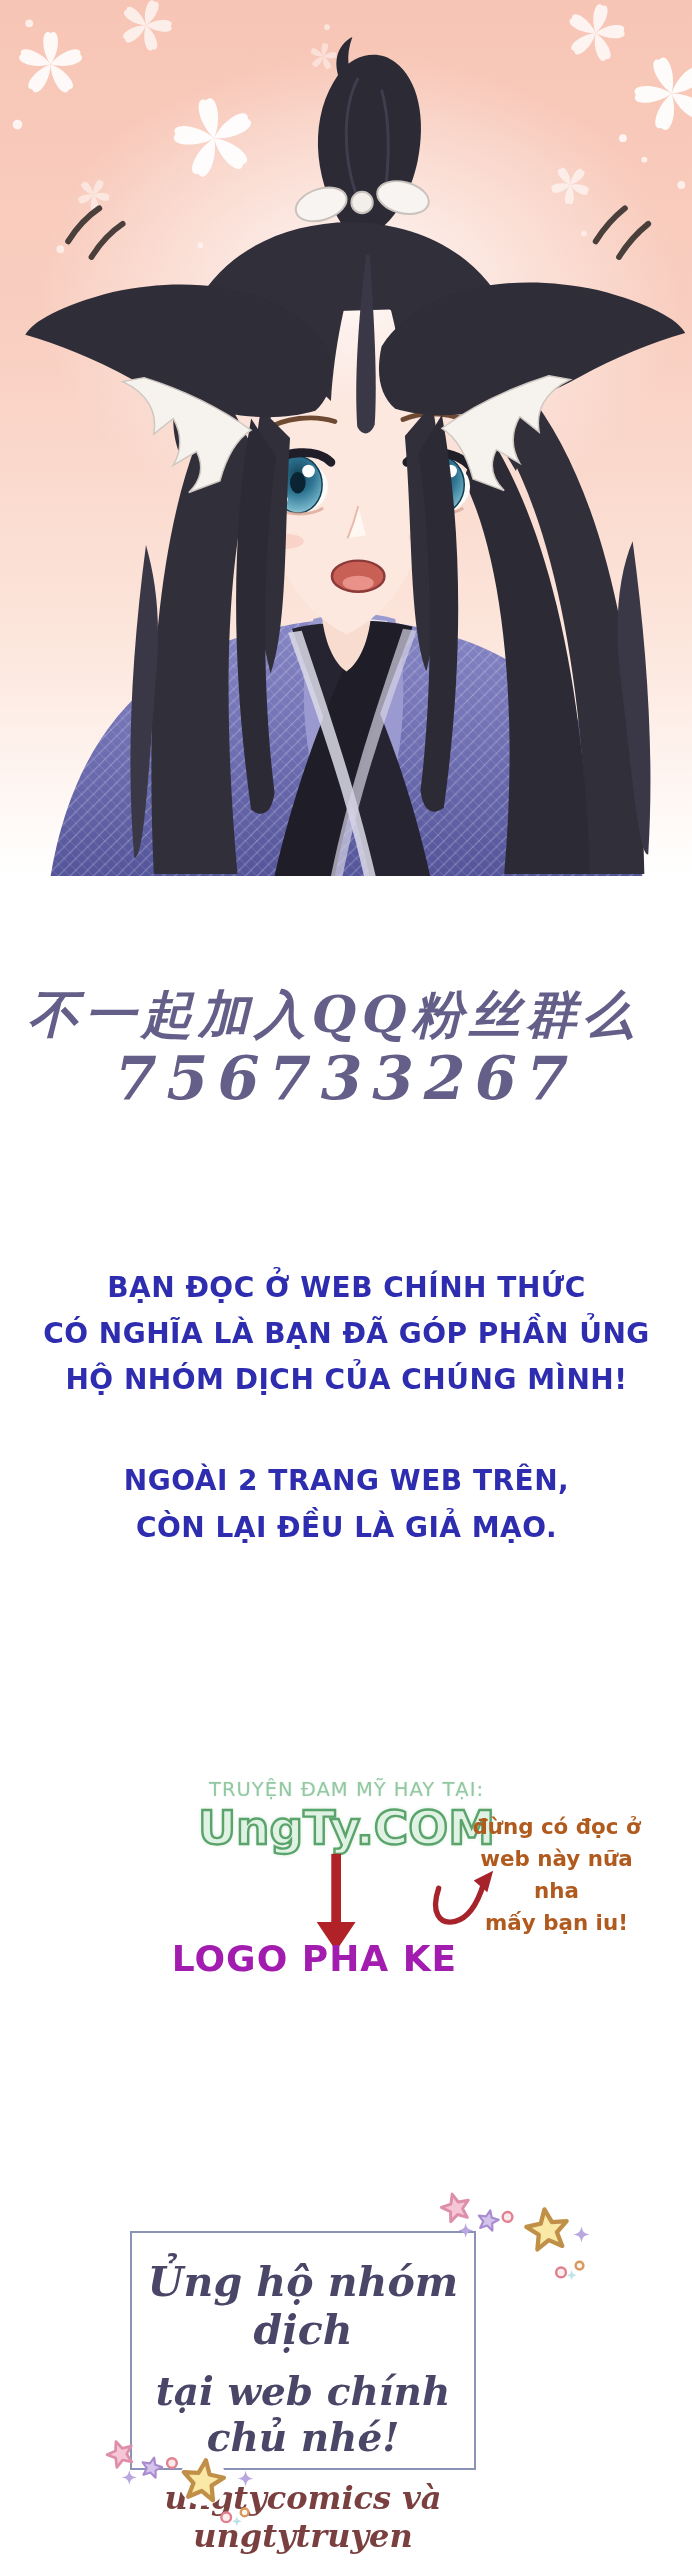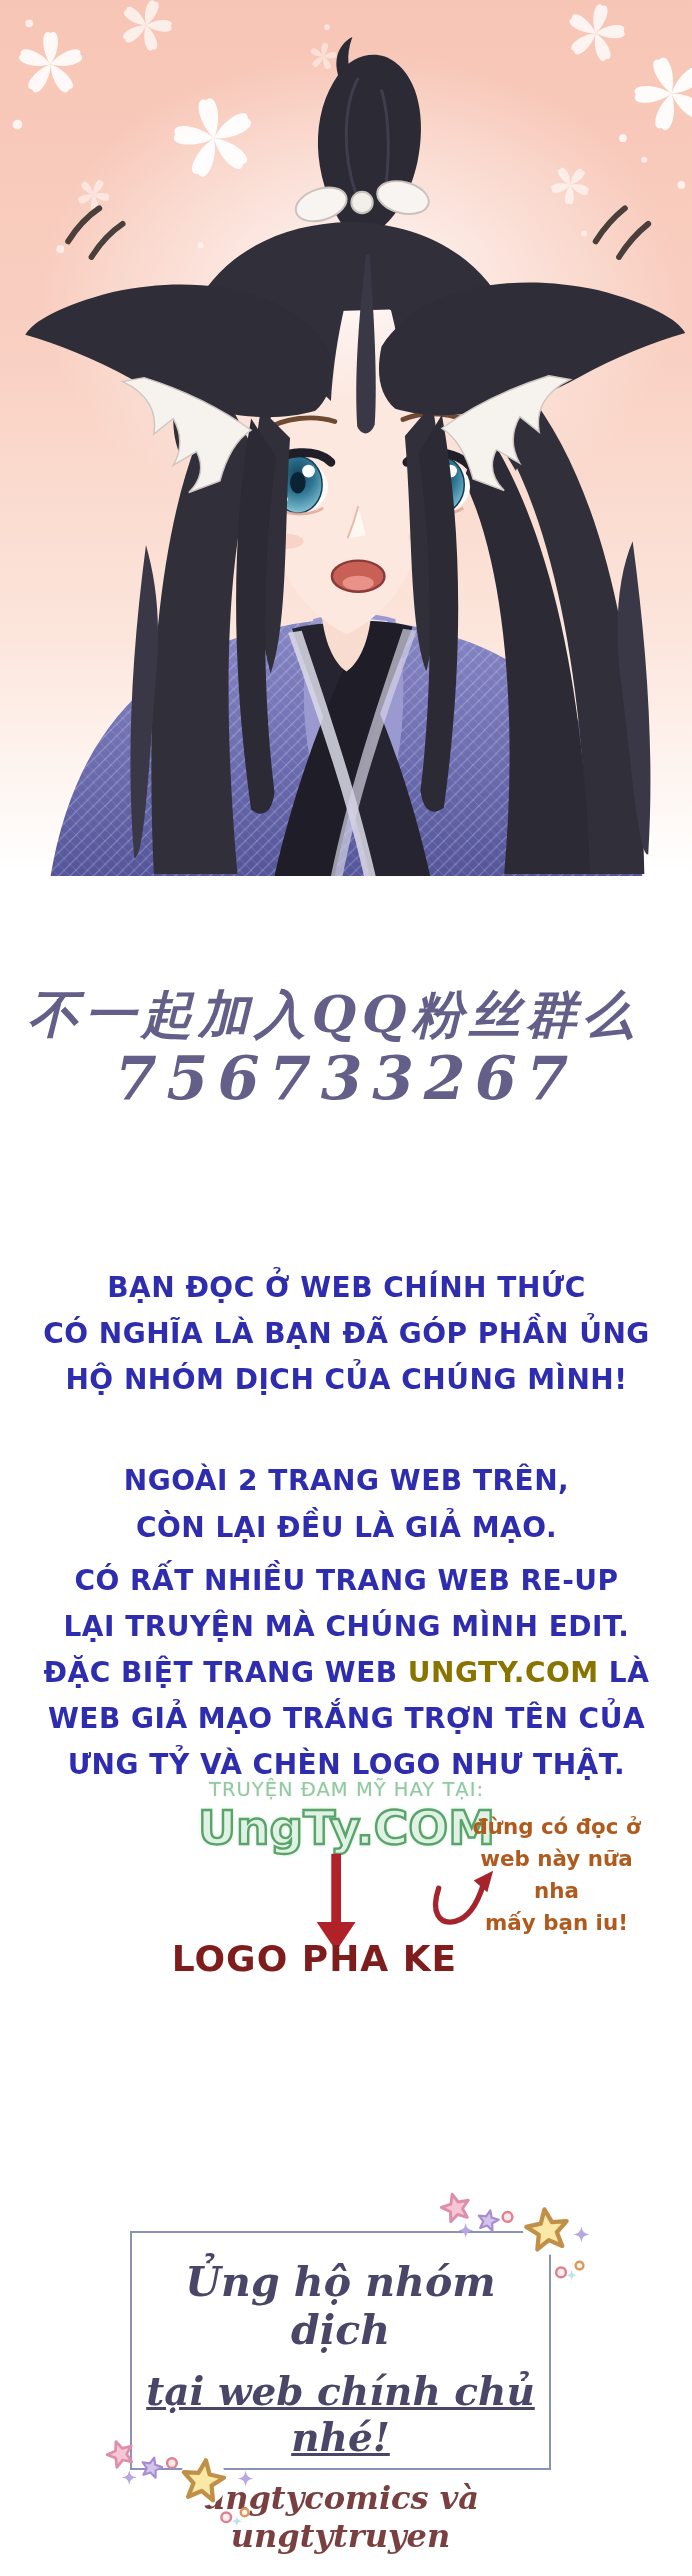--- a/index.html
+++ b/index.html
@@ -31,31 +31,31 @@
   .fake-logo{top:1778px;left:0;width:693px;text-align:center;}
   .fake-logo-tagline{font-size:19.5px;font-weight:normal;letter-spacing:1px;color:#93c8a2;
     text-shadow:0 0 1.9px #d8ecdc;line-height:23px;}
   .fake-logo-site{font-size:47px;font-weight:bold;line-height:53px;color:#dff2e3;
     -webkit-text-stroke:2.4px #5aa46c;text-shadow:0 0 4.9px #bfe0c6;}
 
   .side-note{top:1811px;left:457px;width:199px;text-align:center;
     color:#b05a1e;font-weight:bold;font-size:21.4px;line-height:32px;}
 
   .logo-caption{top:1938px;left:0;width:629px;text-align:center;
-    font-size:36px;font-weight:bold;letter-spacing:1px;color:#7f1d1d;}
+    font-size:36px;font-weight:bold;letter-spacing:1px;color:#a21caf;}
 
   .thanks{top:2092px;left:0;width:693px;text-align:center;
     color:#2e2db0;font-weight:bold;font-size:29px;line-height:45px;letter-spacing:0.5px;}
 
   
-  .support-box{top:2231px;left:130px;width:421px;height:239px;
+  .support-box{top:2231px;left:130px;width:346px;height:239px;
     border:2.9px solid #8a92b6;box-sizing:border-box;text-align:center;}
   .support-line{font-family:"DejaVu Serif",serif;font-style:italic;color:#4a4668;}
   .support-line1{margin-top:25px;font-size:41px;font-weight:bold;}
-  .support-line2{margin-top:13.6px;font-size:39px;font-weight:bold;text-decoration:underline;}
+  .support-line2{margin-top:13.6px;font-size:39px;font-weight:bold;}
   .support-line3{margin-top:19.5px;font-size:32px;font-weight:bold;color:#7a4040;}
 
   .cluster{pointer-events:none;}
 </style>
 </head>
 <body>
 
 <div class="canvas">
 
   <div class="abs illustration">
@@ -238,27 +238,20 @@
     <div>BẠN ĐỌC Ở WEB CHÍNH THỨC</div>
     <div>CÓ NGHĨA LÀ BẠN ĐÃ GÓP PHẦN ỦNG</div>
     <div>HỘ NHÓM DỊCH CỦA CHÚNG MÌNH!</div>
   </div>
 
   <div class="abs notice notice-p2">
     <div>NGOÀI 2 TRANG WEB TRÊN,</div>
     <div>CÒN LẠI ĐỀU LÀ GIẢ MẠO.</div>
   </div>
 
-  <div class="abs notice notice-p3">
-    <div>CÓ RẤT NHIỀU TRANG WEB RE-UP</div>
-    <div>LẠI TRUYỆN MÀ CHÚNG MÌNH EDIT.</div>
-    <div><span>ĐẶC BIỆT TRANG WEB </span><span class="site-olive">UNGTY.COM</span><span> LÀ</span></div>
-    <div>WEB GIẢ MẠO TRẮNG TRỢN TÊN CỦA</div>
-    <div>ƯNG TỶ VÀ CHÈN LOGO NHƯ THẬT.</div>
-  </div>
 
   <div class="abs fake-logo">
     <div class="fake-logo-tagline">TRUYỆN ĐAM MỸ HAY TẠI:</div>
     <div class="fake-logo-site">UngTy.COM</div>
   </div>
 
   <svg class="abs" style="left:302px;top:1848px;" width="78" height="107" viewBox="0 0 80 110">
     <line x1="35" y1="6" x2="35" y2="82" stroke="#b02228" stroke-width="10"></line>
     <polygon points="15,76 55,76 35,106" fill="#b02228"></polygon>
   </svg>

